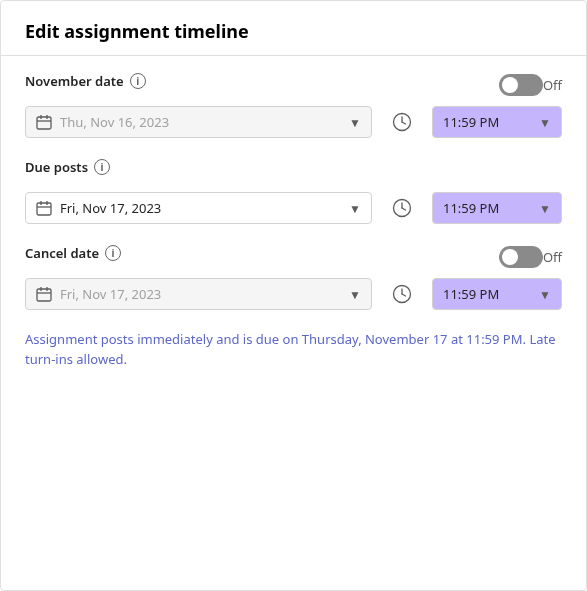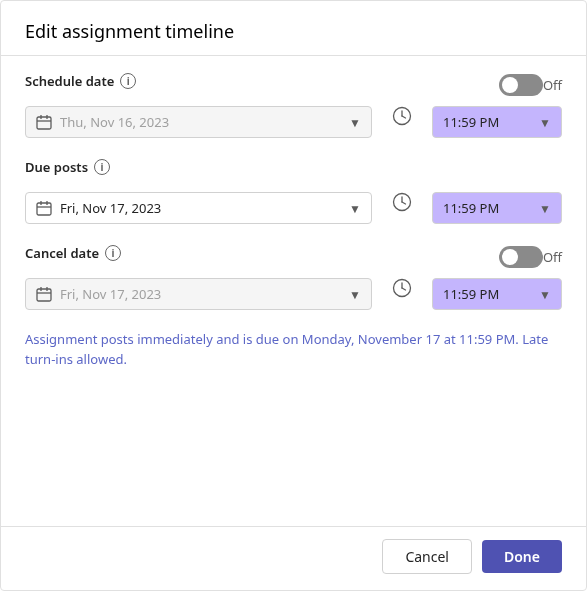--- a/index.html
+++ b/index.html
@@ -30,21 +30,21 @@
       position: relative;
     }
 
     .dialog-header {
       padding: 18px 24px 12px 24px;
       border-bottom: 1px solid #e0e0e0;
     }
 
     .dialog-title {
       font-size: 18px;
-      font-weight: 400;
+      font-weight: 700;
       color: #000;
     }
 
     .dialog-body {
       padding: 16px 24px;
       flex: 1;
       overflow: auto;
     }
 
     .row-label {
@@ -112,20 +112,21 @@
     }
 
     .section-header {
       display: flex;
       align-items: center;
       margin-bottom: 8px;
     }
 
     .date-time-row {
       display: flex;
+      align-items: center;
       gap: 20px;
     }
 
     .date-picker {
       display: flex;
       align-items: center;
       gap: 8px;
       border: 1px solid #d1d1d1;
       border-radius: 4px;
       padding: 6px 10px;
@@ -230,21 +231,21 @@
 <div class="dialog">
   <div class="dialog-header">
     <div class="dialog-title">Edit assignment timeline</div>
   </div>
 
   <div class="dialog-body">
 
     <div class="section">
       <div class="section-header">
         <div class="row-label">
-          <span>Schedule date</span>
+          <span>November date</span>
           <div class="info-icon">i</div>
         </div>
         <div class="toggle-wrapper">
           <div class="toggle">
             <div class="toggle-knob"></div>
           </div>
           <span class="toggle-label">Off</span>
         </div>
       </div>
       <div class="date-time-row">
@@ -329,21 +330,17 @@
           <line x1="10" y1="5" x2="10" y2="10" stroke="#5c5c5c" stroke-width="1.3" stroke-linecap="round"></line>
           <line x1="10" y1="10" x2="13.5" y2="12" stroke="#5c5c5c" stroke-width="1.3" stroke-linecap="round"></line>
         </svg>
         <div class="time-picker">
           <span class="time-picker-text">11:59 PM</span>
           <span class="chevron-icon">▼</span>
         </div>
       </div>
     </div>
 
-    <div class="info-text">Assignment posts immediately and is due on Monday, November 17 at 11:59 PM. Late turn-ins allowed.</div>
+    <div class="info-text">Assignment posts immediately and is due on Thursday, November 17 at 11:59 PM. Late turn-ins allowed.</div>
 
   </div>
 
-  <div class="dialog-footer">
-    <button class="btn-cancel">Cancel</button>
-    <button class="btn-done">Done</button>
-  </div>
 </div>
 
 </body></html>

